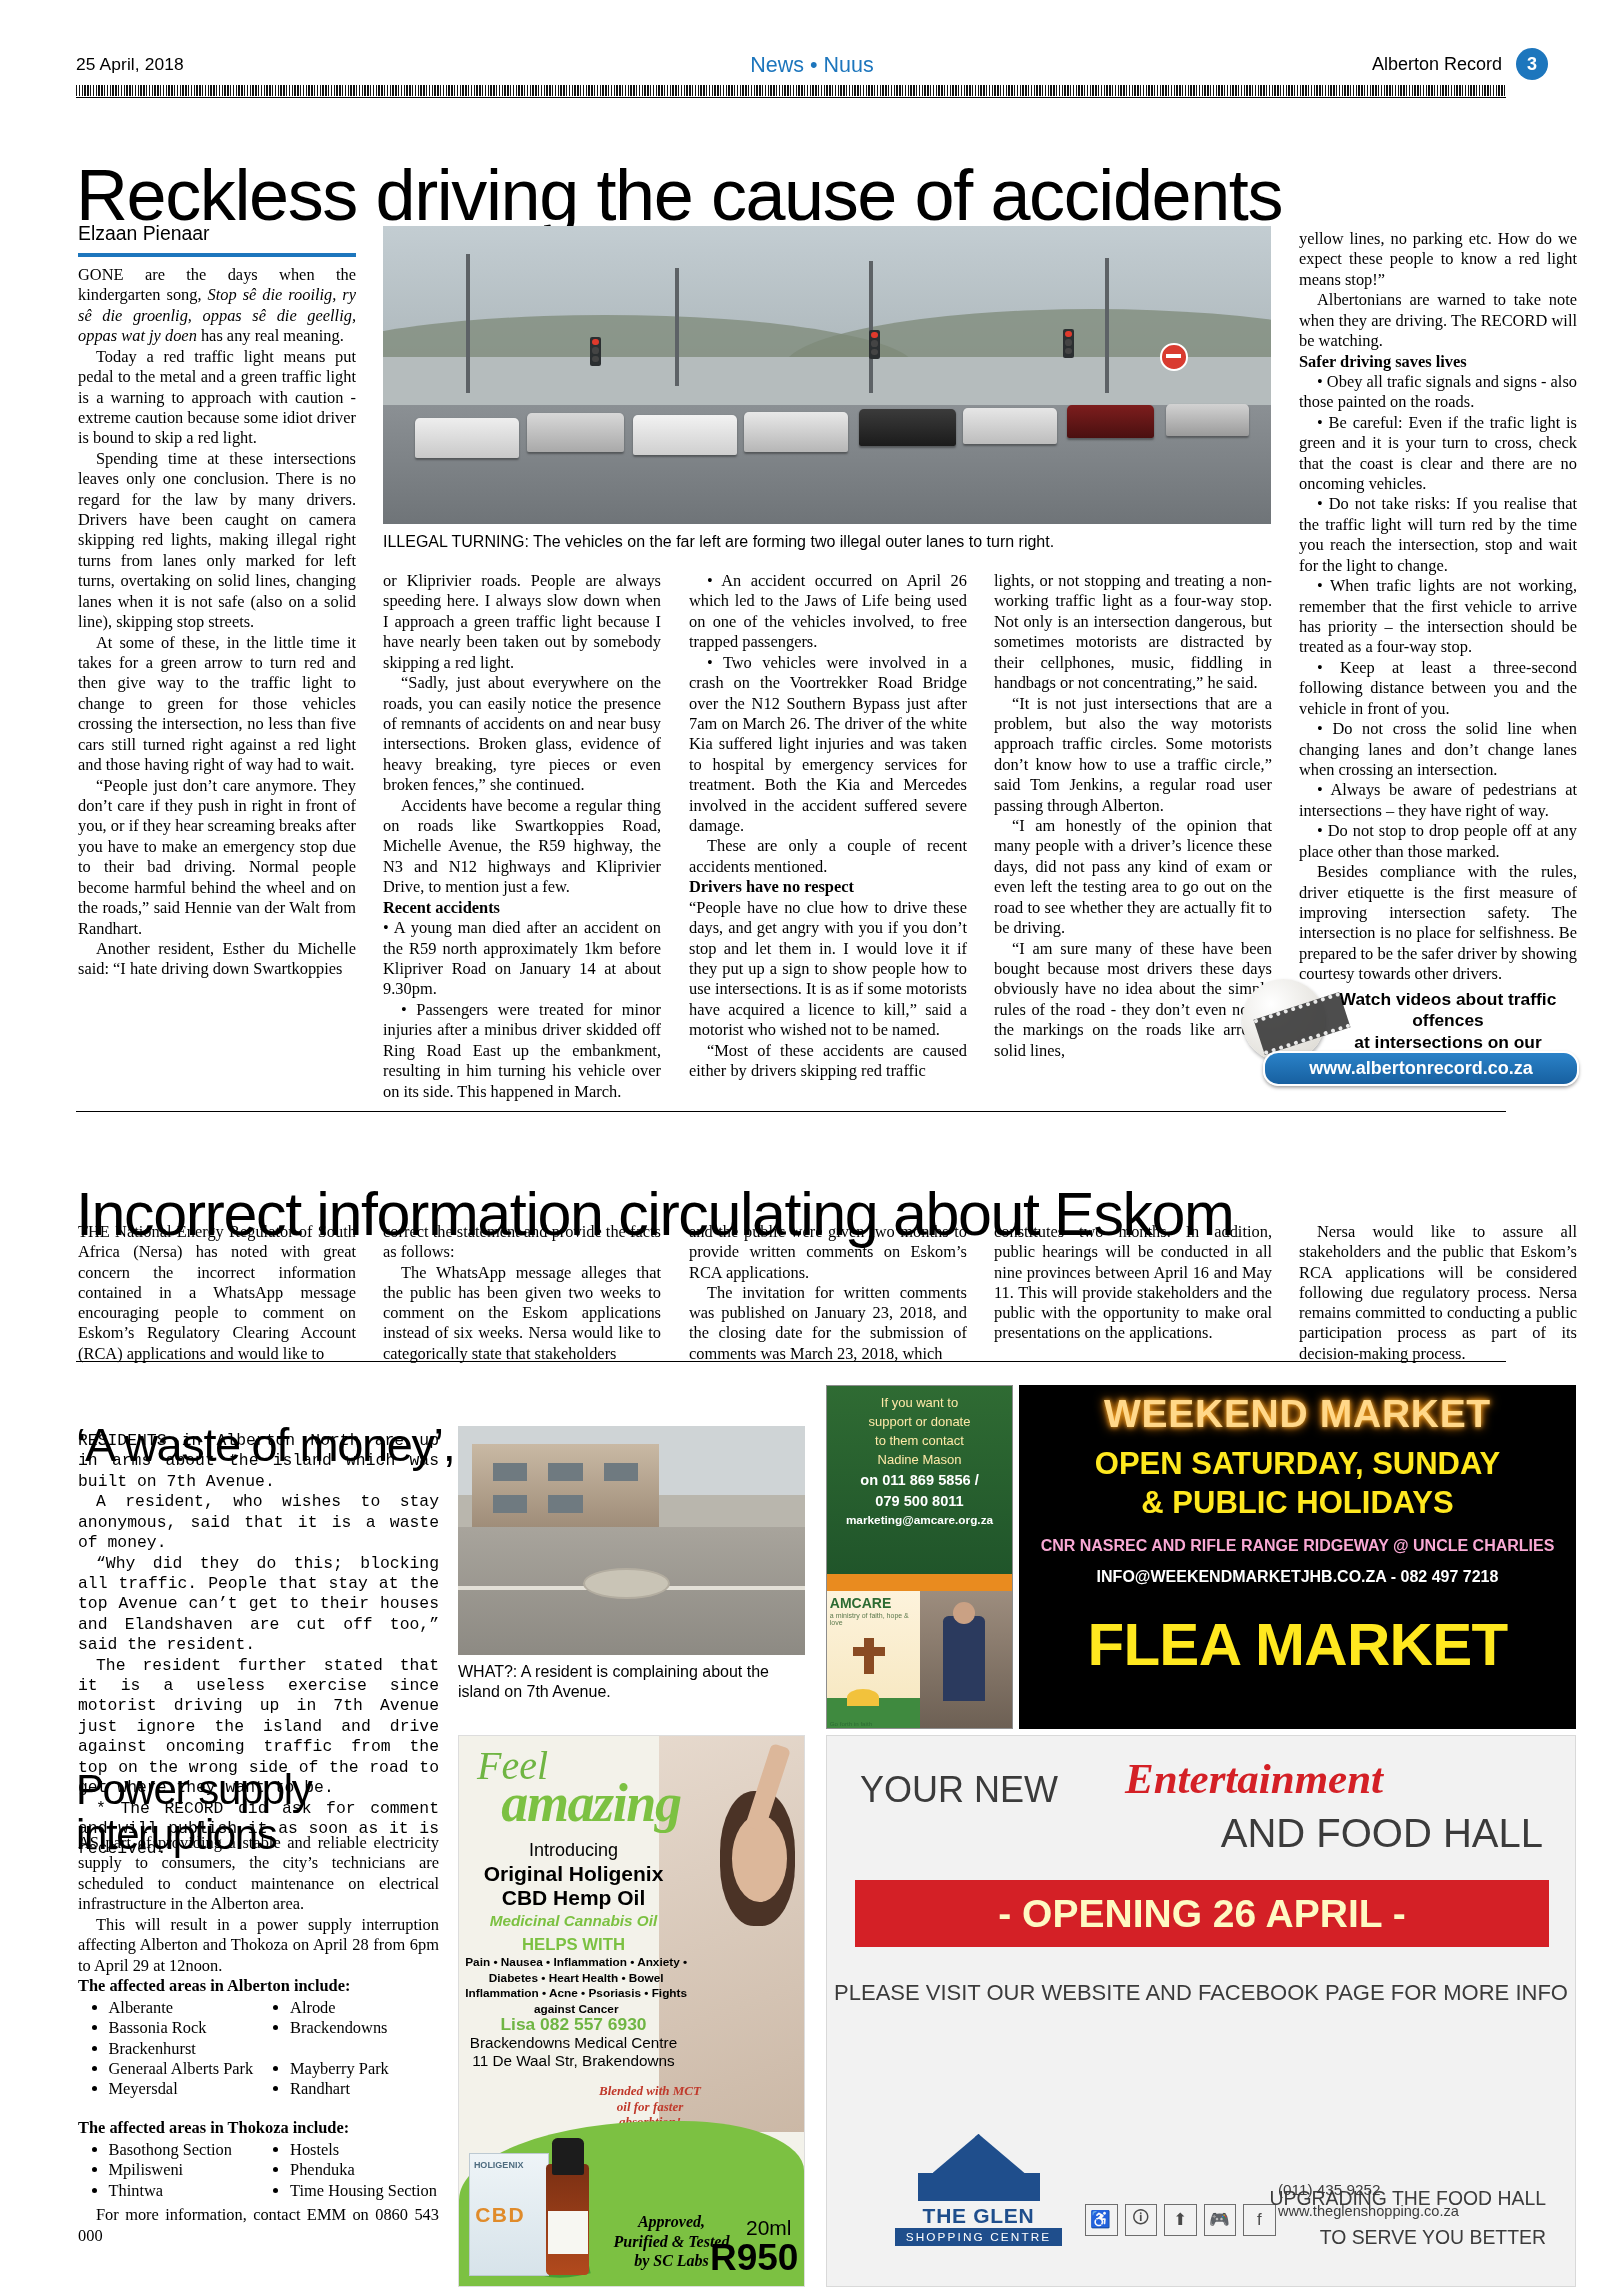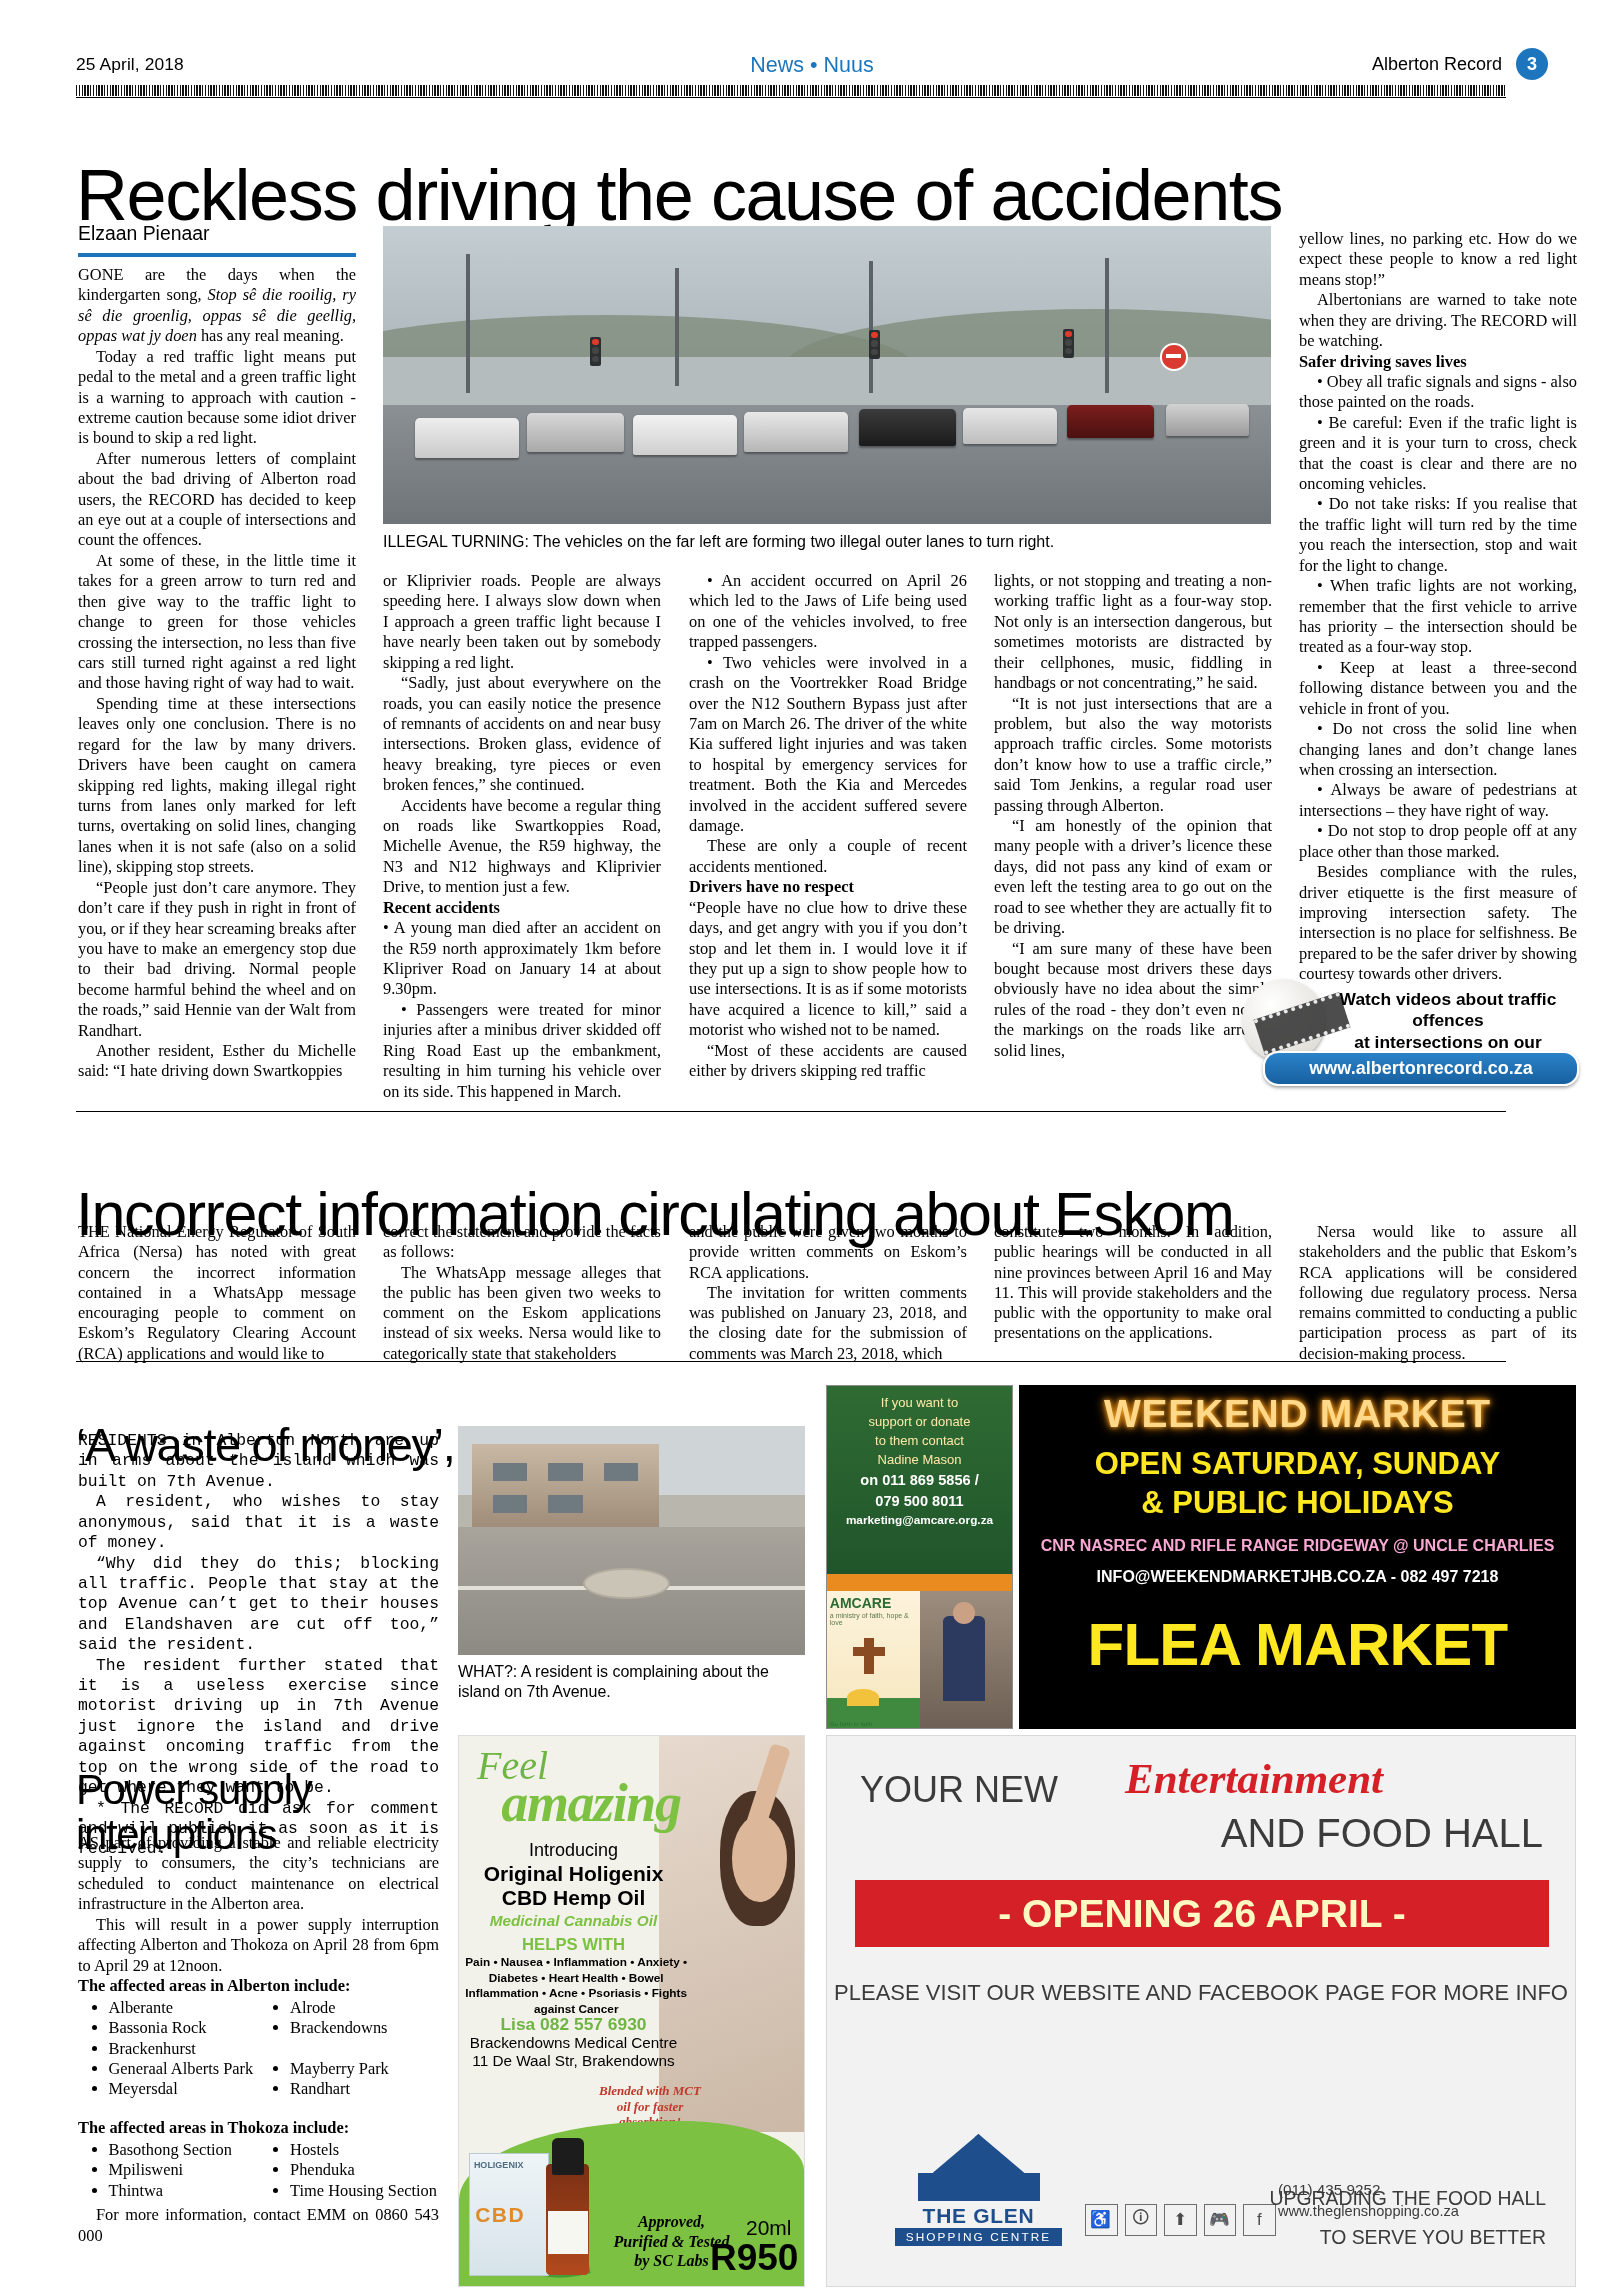--- a/index.html
+++ b/index.html
@@ -222,23 +222,22 @@
     <div class="car" style="left:476px;top:183px;width:97px;height:37px;background:linear-gradient(#3b3b3b,#1b1b1b)"></div>
     <div class="car" style="left:580px;top:182px;width:94px;height:36px;background:linear-gradient(#e6e6e6,#bdbdbd)"></div>
     <div class="car" style="left:684px;top:179px;width:87px;height:33px;background:linear-gradient(#7d1d1d,#4a1010)"></div>
     <div class="car" style="left:783px;top:178px;width:83px;height:32px;background:linear-gradient(#d2d2d2,#9b9b9b)"></div>
   </div>
   <div class="caption">ILLEGAL TURNING: The vehicles on the far left are forming two illegal outer lanes to turn right.</div>
 
   <div class="col" id="c1">
     <p class="noind"><span>GONE are the days when the kindergarten song, </span><i>Stop sê die rooilig, ry sê die groenlig, oppas sê die geellig, oppas wat jy doen</i><span> has any real meaning.</span></p>
     <p>Today a red traffic light means put pedal to the metal and a green traffic light is a warning to approach with caution - extreme caution because some idiot driver is bound to skip a red light.</p>
-    <p>After numerous letters of complaint about the bad driving of Alberton road users, the RECORD has decided to keep an eye out at a couple of intersections and count the offences.</p>
+    <p>Spending time at these intersections leaves only one conclusion. There is no regard for the law by many drivers. Drivers have been caught on camera skipping red lights, making illegal right turns from lanes only marked for left turns, overtaking on solid lines, changing lanes when it is not safe (also on a solid line), skipping stop streets.</p>
     <p>At some of these, in the little time it takes for a green arrow to turn red and then give way to the traffic light to change to green for those vehicles crossing the intersection, no less than five cars still turned right against a red light and those having right of way had to wait.</p>
-    <p>Spending time at these intersections leaves only one conclusion. There is no regard for the law by many drivers. Drivers have been caught on camera skipping red lights, making illegal right turns from lanes only marked for left turns, overtaking on solid lines, changing lanes when it is not safe (also on a solid line), skipping stop streets.</p>
     <p>“People just don’t care anymore. They don’t care if they push in right in front of you, or if they hear screaming breaks after you have to make an emergency stop due to their bad driving. Normal people become harmful behind the wheel and on the roads,” said Hennie van der Walt from Randhart.</p>
     <p>Another resident, Esther du Michelle said: “I hate driving down Swartkoppies</p>
   </div>
 
   <div class="col" id="c2">
     <p class="noind">or Kliprivier roads. People are always speeding here. I always slow down when I approach a green traffic light because I have nearly been taken out by somebody skipping a red light.</p>
     <p>“Sadly, just about everywhere on the roads, you can easily notice the presence of remnants of accidents on and near busy intersections. Broken glass, evidence of heavy breaking, tyre pieces or even broken fences,” she continued.</p>
     <p>Accidents have become a regular thing on roads like Swartkoppies Road, Michelle Avenue, the R59 highway, the N3 and N12 highways and Kliprivier Drive, to mention just a few.</p>
     <p class="subhead">Recent accidents</p>
     <p class="noind">•  A young man died after an accident on the R59 north approximately 1km before Klipriver Road on January 14 at about 9.30pm.</p>

